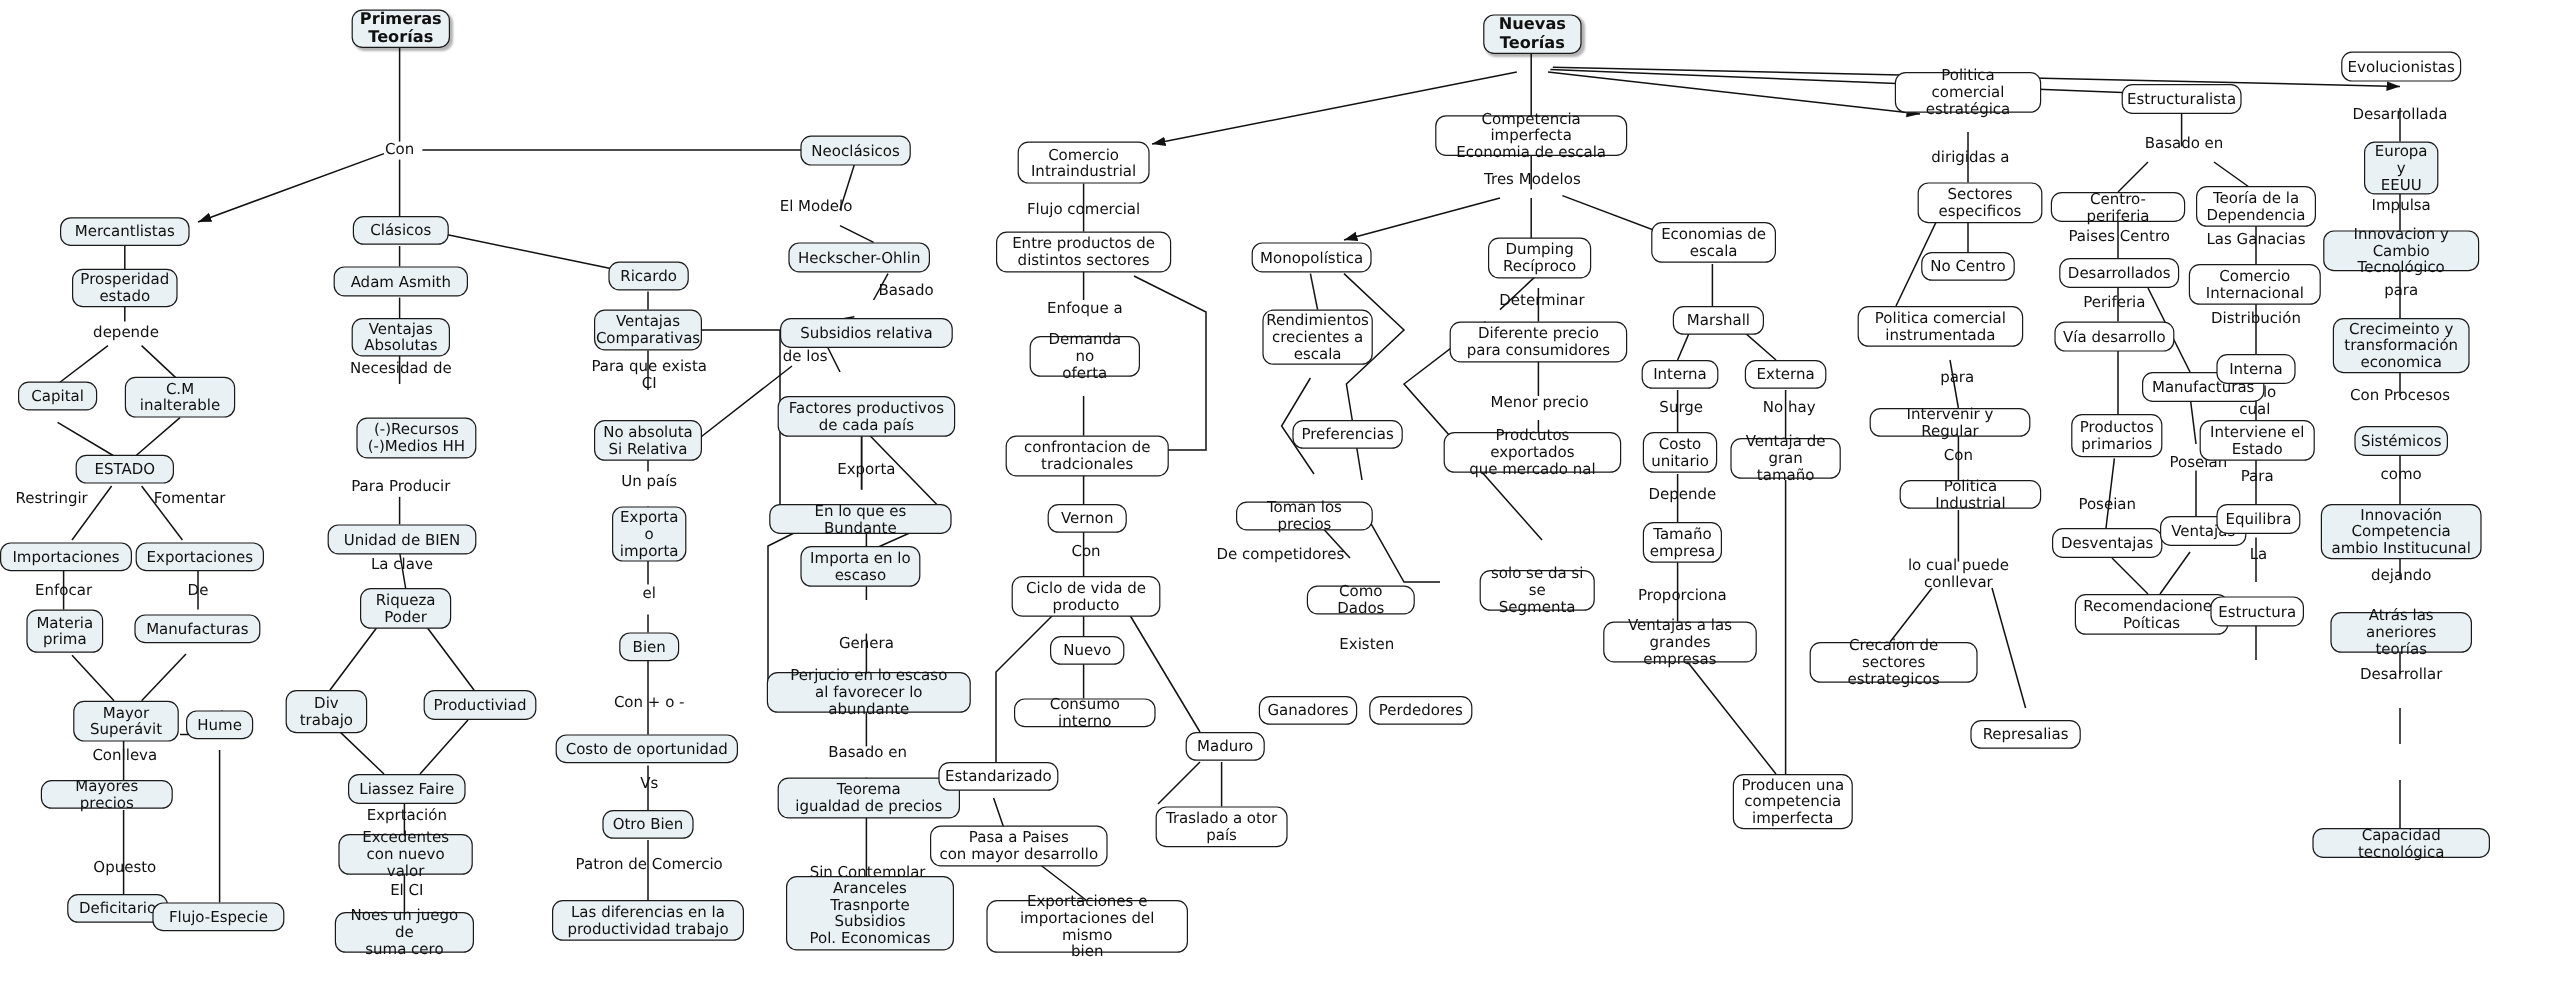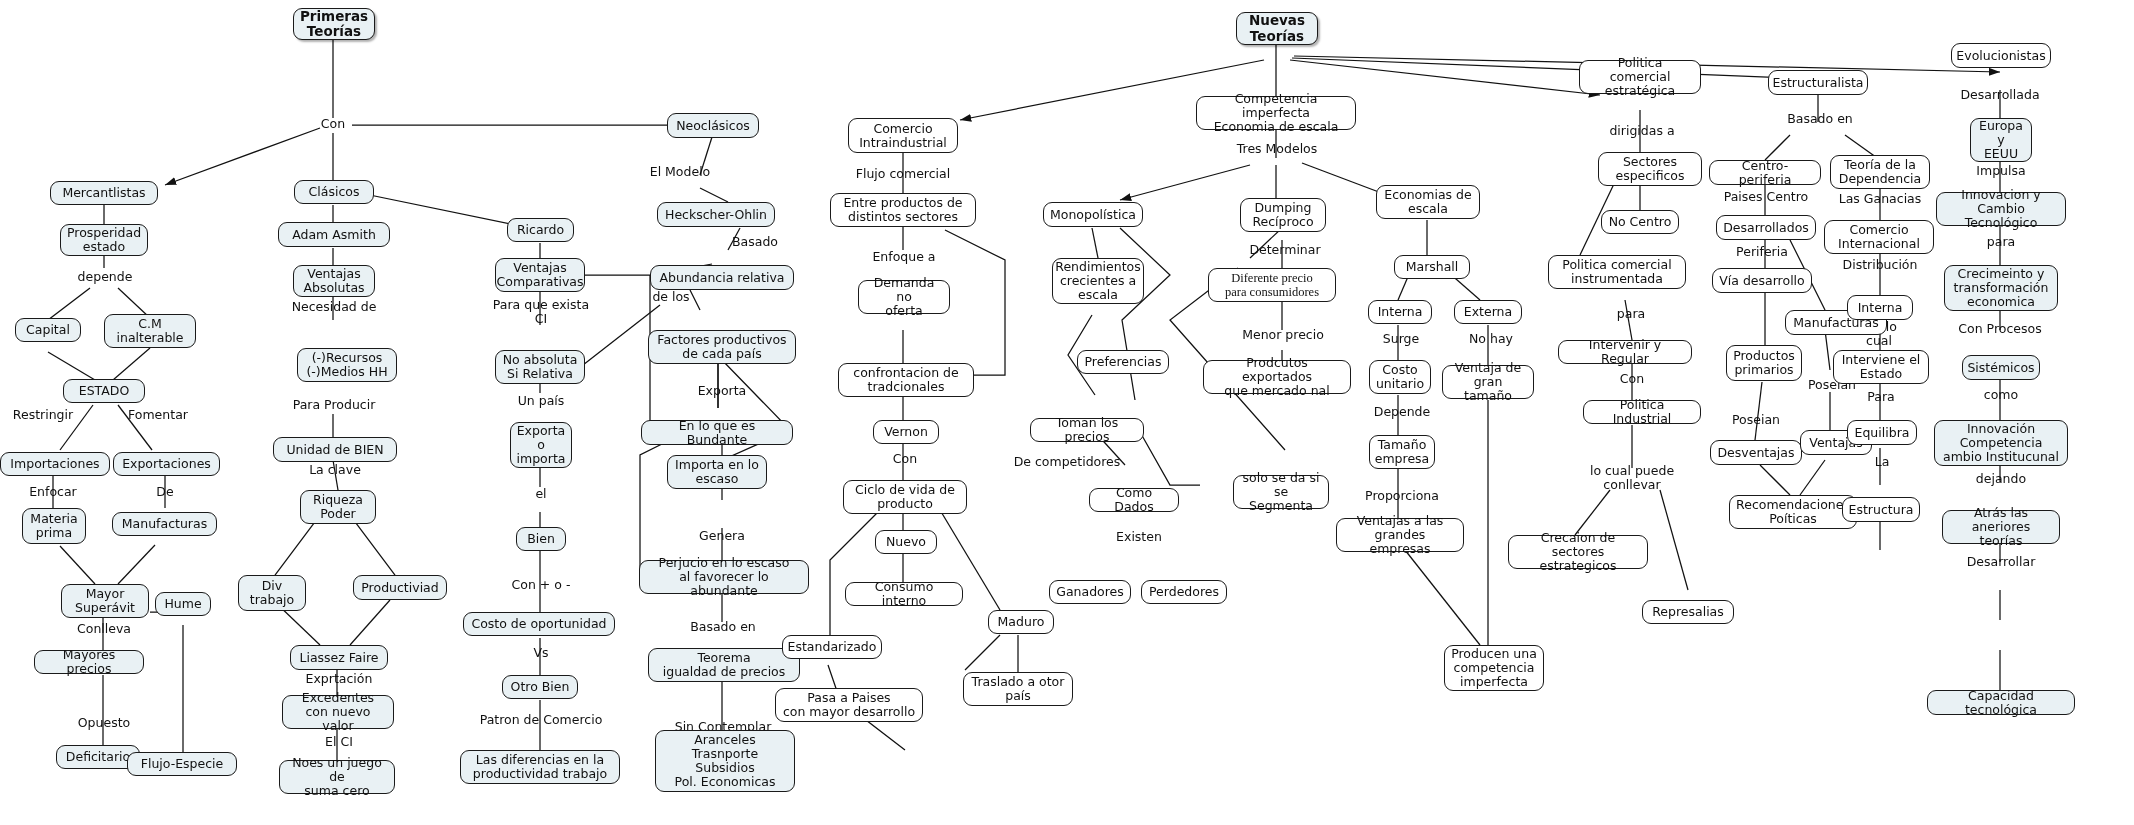--- a/index.html
+++ b/index.html
@@ -225,21 +225,21 @@
 o
 importa</div>
 <div class="node" style="left:516px;top:527px;width:50px;height:24px;">Bien</div>
 <div class="node" style="left:463px;top:612px;width:152px;height:24px;">Costo de oportunidad</div>
 <div class="node" style="left:502px;top:675px;width:76px;height:24px;">Otro Bien</div>
 <div class="node" style="left:460px;top:750px;width:160px;height:34px;">Las diferencias en la
 productividad trabajo</div>
 
 <div class="node" style="left:667px;top:113px;width:92px;height:25px;">Neoclásicos</div>
 <div class="node" style="left:657px;top:202px;width:118px;height:25px;">Heckscher-Ohlin</div>
-<div class="node" style="left:650px;top:265px;width:144px;height:25px;">Abundancia relativa</div>
+<div class="node" style="left:650px;top:265px;width:144px;height:25px;">Subsidios relativa</div>
 <div class="node" style="left:648px;top:330px;width:148px;height:34px;">Factores productivos
 de cada país</div>
 <div class="node" style="left:641px;top:420px;width:152px;height:25px;">En lo que es Bundante</div>
 <div class="node" style="left:667px;top:455px;width:100px;height:34px;">Importa en lo
 escaso</div>
 <div class="node" style="left:639px;top:560px;width:170px;height:34px;">Perjucio en lo escaso
 al favorecer lo abundante</div>
 <div class="node" style="left:648px;top:648px;width:152px;height:34px;">Teorema
 igualdad de precios</div>
 <div class="node" style="left:655px;top:730px;width:140px;height:62px;">Aranceles
@@ -262,35 +262,38 @@
 <div class="node plain" style="left:843px;top:480px;width:124px;height:34px;">Ciclo de vida de
 producto</div>
 <div class="node plain" style="left:875px;top:530px;width:62px;height:24px;">Nuevo</div>
 <div class="node plain" style="left:845px;top:582px;width:118px;height:24px;">Consumo interno</div>
 <div class="node plain" style="left:782px;top:635px;width:100px;height:24px;">Estandarizado</div>
 <div class="node plain" style="left:775px;top:688px;width:148px;height:34px;">Pasa a Paises
 con mayor desarrollo</div>
 <div class="node plain" style="left:988px;top:610px;width:66px;height:24px;">Maduro</div>
 <div class="node plain" style="left:963px;top:672px;width:110px;height:34px;">Traslado a otor
 país</div>
+<div class="node plain" style="left:822px;top:750px;width:168px;height:44px;">Exportaciones e
+importaciones del mismo
+bien</div>
 
 <div class="node plain" style="left:1196px;top:96px;width:160px;height:34px;">Competencia imperfecta
 Economia de escala</div>
 <div class="node plain" style="left:1043px;top:202px;width:100px;height:25px;">Monopolística</div>
 <div class="node plain" style="left:1052px;top:258px;width:92px;height:46px;">Rendimientos
 crecientes a
 escala</div>
 <div class="node plain" style="left:1077px;top:350px;width:92px;height:24px;">Preferencias</div>
 <div class="node plain" style="left:1030px;top:418px;width:114px;height:24px;">Toman los precios</div>
 <div class="node plain" style="left:1089px;top:488px;width:90px;height:24px;">Como Dados</div>
 <div class="node plain" style="left:1049px;top:580px;width:82px;height:24px;">Ganadores</div>
 <div class="node plain" style="left:1141px;top:580px;width:86px;height:24px;">Perdedores</div>
 <div class="node plain" style="left:1240px;top:198px;width:86px;height:34px;">Dumping
 Recíproco</div>
-<div class="node plain" style="left:1208px;top:268px;width:128px;height:34px;font-family:Liberation Serif, serif;">Diferente precio
+<div class="node plain" style="left:1208px;top:268px;width:148px;height:34px;">Diferente precio
 para consumidores</div>
 <div class="node plain" style="left:1203px;top:360px;width:148px;height:34px;">Prodcutos exportados
 que mercado nal</div>
 <div class="node plain" style="left:1233px;top:475px;width:96px;height:34px;">solo se da si
 se Segmenta</div>
 
 <div class="node plain" style="left:1376px;top:185px;width:104px;height:34px;">Economias de
 escala</div>
 <div class="node plain" style="left:1394px;top:255px;width:76px;height:24px;">Marshall</div>
 <div class="node plain" style="left:1368px;top:300px;width:64px;height:24px;">Interna</div>

